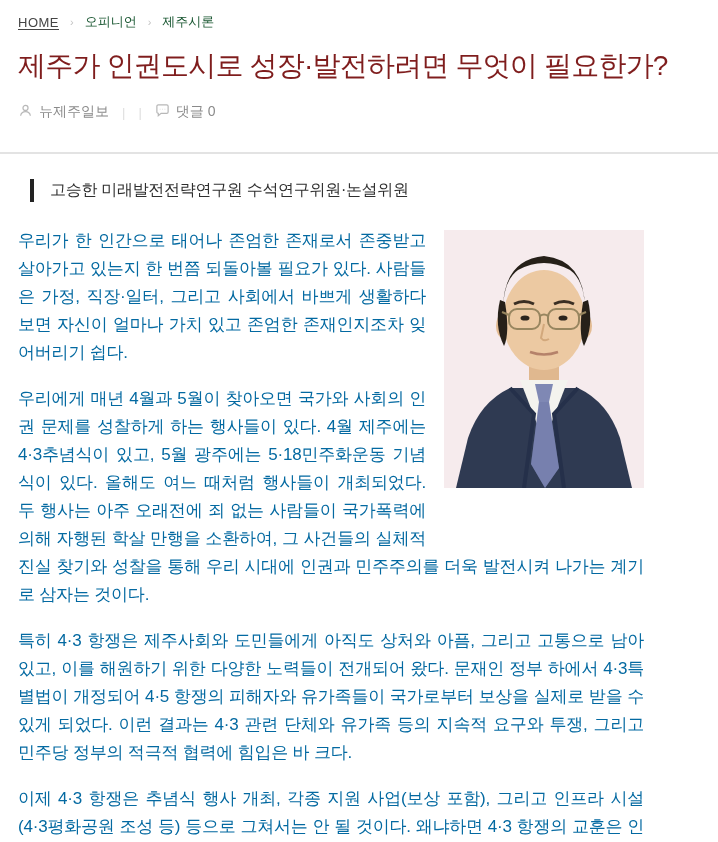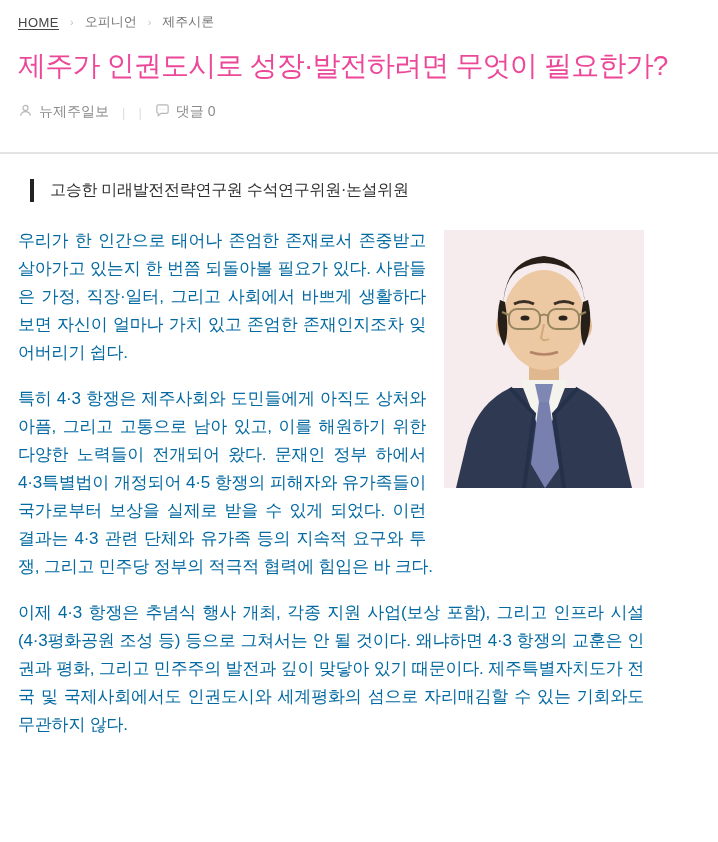--- a/index.html
+++ b/index.html
@@ -23,31 +23,31 @@
     font-size: 13px;
     color: #4f4f4f;
   }
   .crumb-home {
     text-decoration: underline;
     text-underline-offset: 2px;
     letter-spacing: .5px;
     color: #454545;
     cursor: pointer;
   }
-  .crumb { color: #737373; cursor: pointer; }
+  .crumb { color: #14532d; cursor: pointer; }
   .crumb-sep { color: #c3c3c3; font-size: 11px; }
 
   
   h1.title {
     margin: 17px 18px 0 18px;
     font-size: 28px;
     line-height: 1.3;
     font-weight: 500;
     letter-spacing: -0.8px;
-    color: #ec4899;
+    color: #7f1d1d;
     white-space: nowrap;
   }
 
   
   .byline {
     display: flex;
     align-items: center;
     gap: 13px;
     margin: 19px 18px 0 18px;
     font-size: 14px;
@@ -190,17 +190,18 @@
           <path d="M135 85 L142 82"></path>
         </g>
 
         <path d="M100 94 L97 108 Q100 112 105 109" stroke="#d2a87c" stroke-width="2" fill="none"></path>
 
         <path d="M86 122 Q100 127 114 122" stroke="#b5826a" stroke-width="2.6" fill="none"></path>
       </svg>
     </figure>
 
     <p>우리가 한 인간으로 태어나 존엄한 존재로서 존중받고 살아가고 있는지 한 번쯤 되돌아볼 필요가 있다. 사람들은 가정, 직장·일터, 그리고 사회에서 바쁘게 생활하다 보면 자신이 얼마나 가치 있고 존엄한 존재인지조차 잊어버리기 쉽다.</p>
+    <p>우리에게 매년 4월과 5월이 찾아오면 국가와 사회의 인권 문제를 성찰하게 하는 행사들이 있다. 4월 제주에는 4·3추념식이 있고, 5월 광주에는 5·18민주화운동 기념식이 있다. 올해도 여느 때처럼 행사들이 개최되었다. 두 행사는 아주 오래전에 죄 없는 사람들이 국가폭력에 의해 자행된 학살 만행을 소환하여, 그 사건들의 실체적 진실 찾기와 성찰을 통해 우리 시대에 인권과 민주주의를 더욱 발전시켜 나가는 계기로 삼자는 것이다.</p>
     <p>특히 4·3 항쟁은 제주사회와 도민들에게 아직도 상처와 아픔, 그리고 고통으로 남아 있고, 이를 해원하기 위한 다양한 노력들이 전개되어 왔다. 문재인 정부 하에서 4·3특별법이 개정되어 4·5 항쟁의 피해자와 유가족들이 국가로부터 보상을 실제로 받을 수 있게 되었다. 이런 결과는 4·3 관련 단체와 유가족 등의 지속적 요구와 투쟁, 그리고 민주당 정부의 적극적 협력에 힘입은 바 크다.</p>
     <p>이제 4·3 항쟁은 추념식 행사 개최, 각종 지원 사업(보상 포함), 그리고 인프라 시설(4·3평화공원 조성 등) 등으로 그쳐서는 안 될 것이다. 왜냐하면 4·3 항쟁의 교훈은 인권과 평화, 그리고 민주주의 발전과 깊이 맞닿아 있기 때문이다. 제주특별자치도가 전국 및 국제사회에서도 인권도시와 세계평화의 섬으로 자리매김할 수 있는 기회와도 무관하지 않다.</p>
   </div>
 
 </div>
 
 </body></html>

